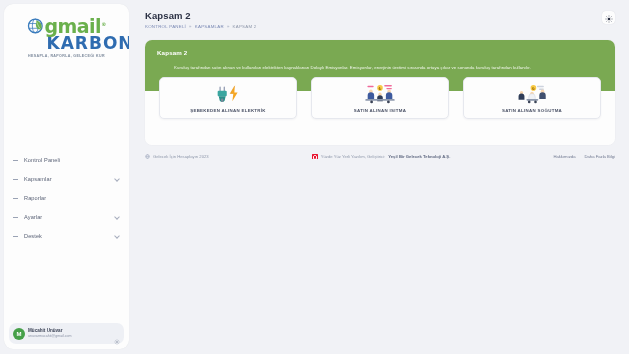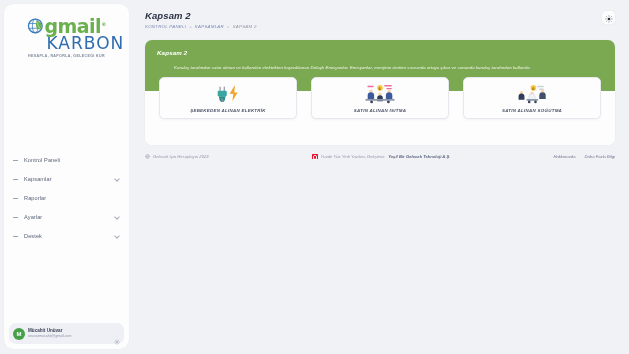--- a/index.html
+++ b/index.html
@@ -41,21 +41,21 @@
   .logo-word {
     font-family: "DejaVu Sans", sans-serif;
     font-size: 19px; font-weight: bold;
     color: #6ab04c; letter-spacing: -.5px; line-height: 19px;
     position: relative;
   }
   .logo-reg { font-size: 5px; color: #6ab04c; vertical-align: super; }
   .logo-row2 {
     text-align: right;
     font-family: "DejaVu Sans", sans-serif;
-    font-size: 17px; font-weight: normal; letter-spacing: 1px;
+    font-size: 17px; font-weight: bold; letter-spacing: 1px;
     color: #2f6cb0; line-height: 17px; margin-top: -1px; margin-left: 28px;
   }
   .logo-row3 {
     text-align: center; font-size: 3.6px; letter-spacing: .35px;
     color: #7d8a9c; margin-top: 2px; font-weight: bold;
   }
 
   .nav { margin-top: 88px; padding: 0 6px; flex: 1 1 auto; }
   .nav-item {
     display: flex; align-items: center;
@@ -109,21 +109,21 @@
   .profile-mail {
     font-size: 3.6px; color: #8d95a8;
     white-space: nowrap; line-height: 5px;
   }
   .gear-small {
     width: 6px; height: 6px; flex: 0 0 6px;
     color: #8d95a8;
   }
 
   
-  .main { flex: 1 1 auto; padding: 10px 14px 16px 12px; min-width: 0; font-style: italic; }
+  .main { flex: 1 1 auto; padding: 10px 14px 16px 12px; min-width: 0; }
   .page-head { display: flex; align-items: flex-start; }
   .head-left { flex: 1 1 auto; }
   .page-title {
     font-size: 9.5px; font-weight: bold; color: #2b3144;
     letter-spacing: .1px; line-height: 12px;
   }
   .breadcrumb {
     display: flex; align-items: center; gap: 3px;
     margin-top: 2px; font-size: 4.4px; letter-spacing: .25px;
   }

